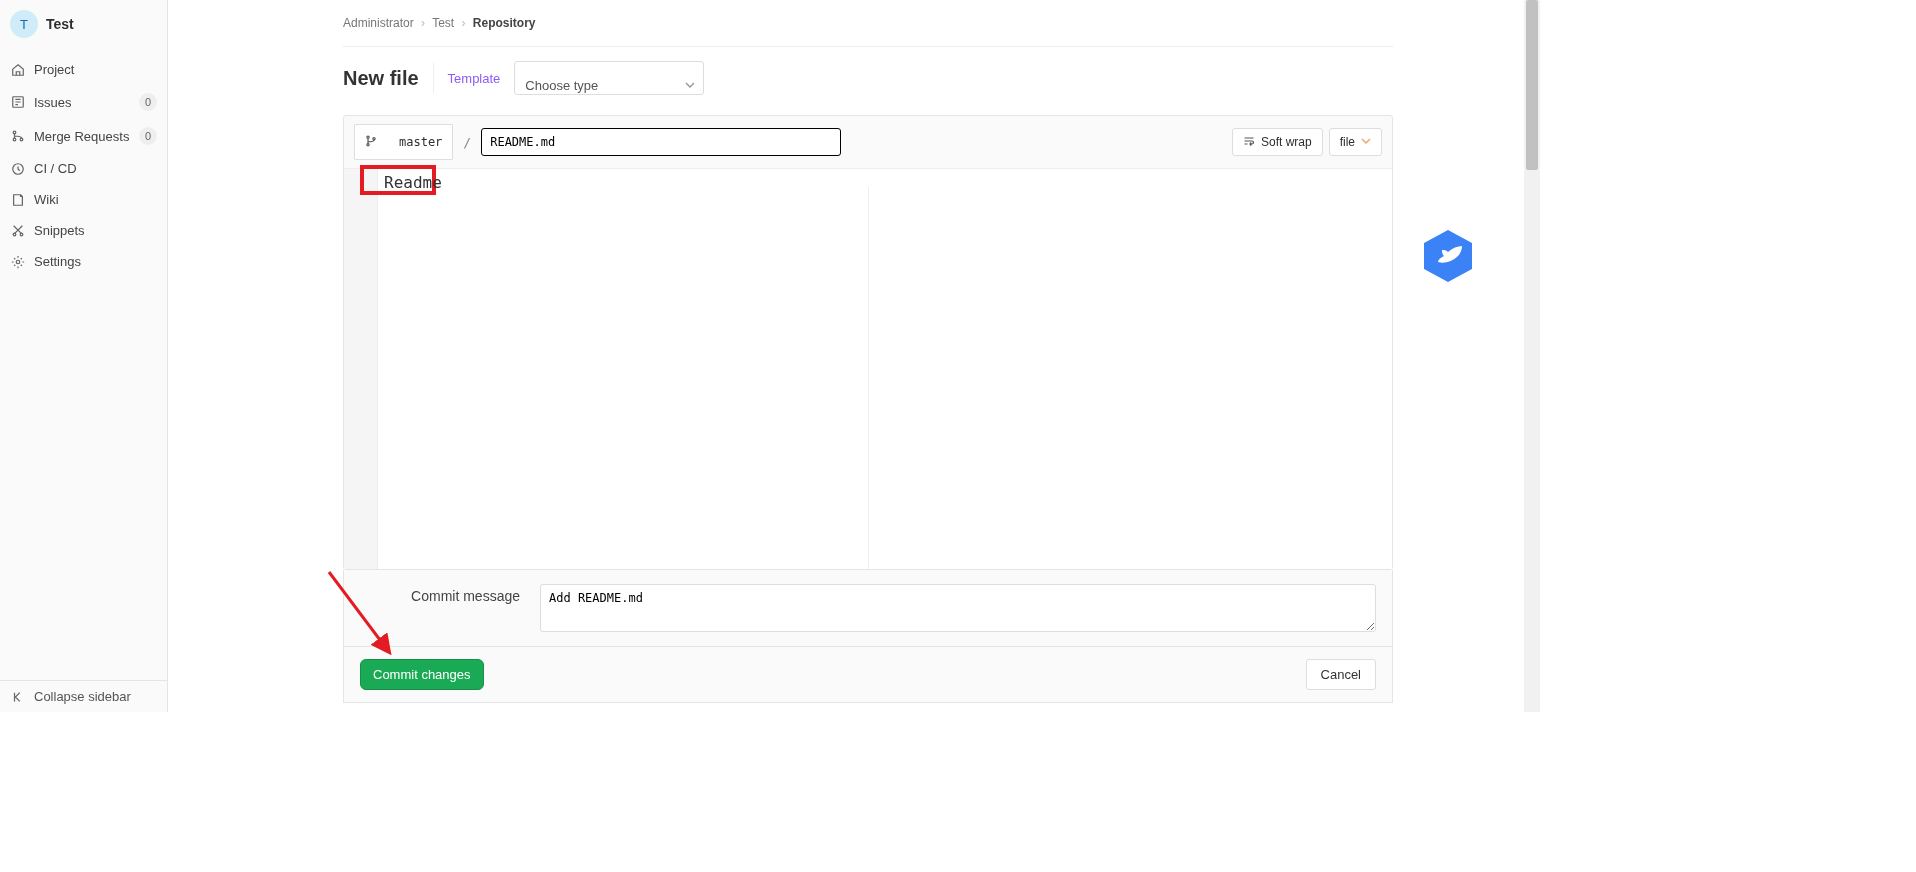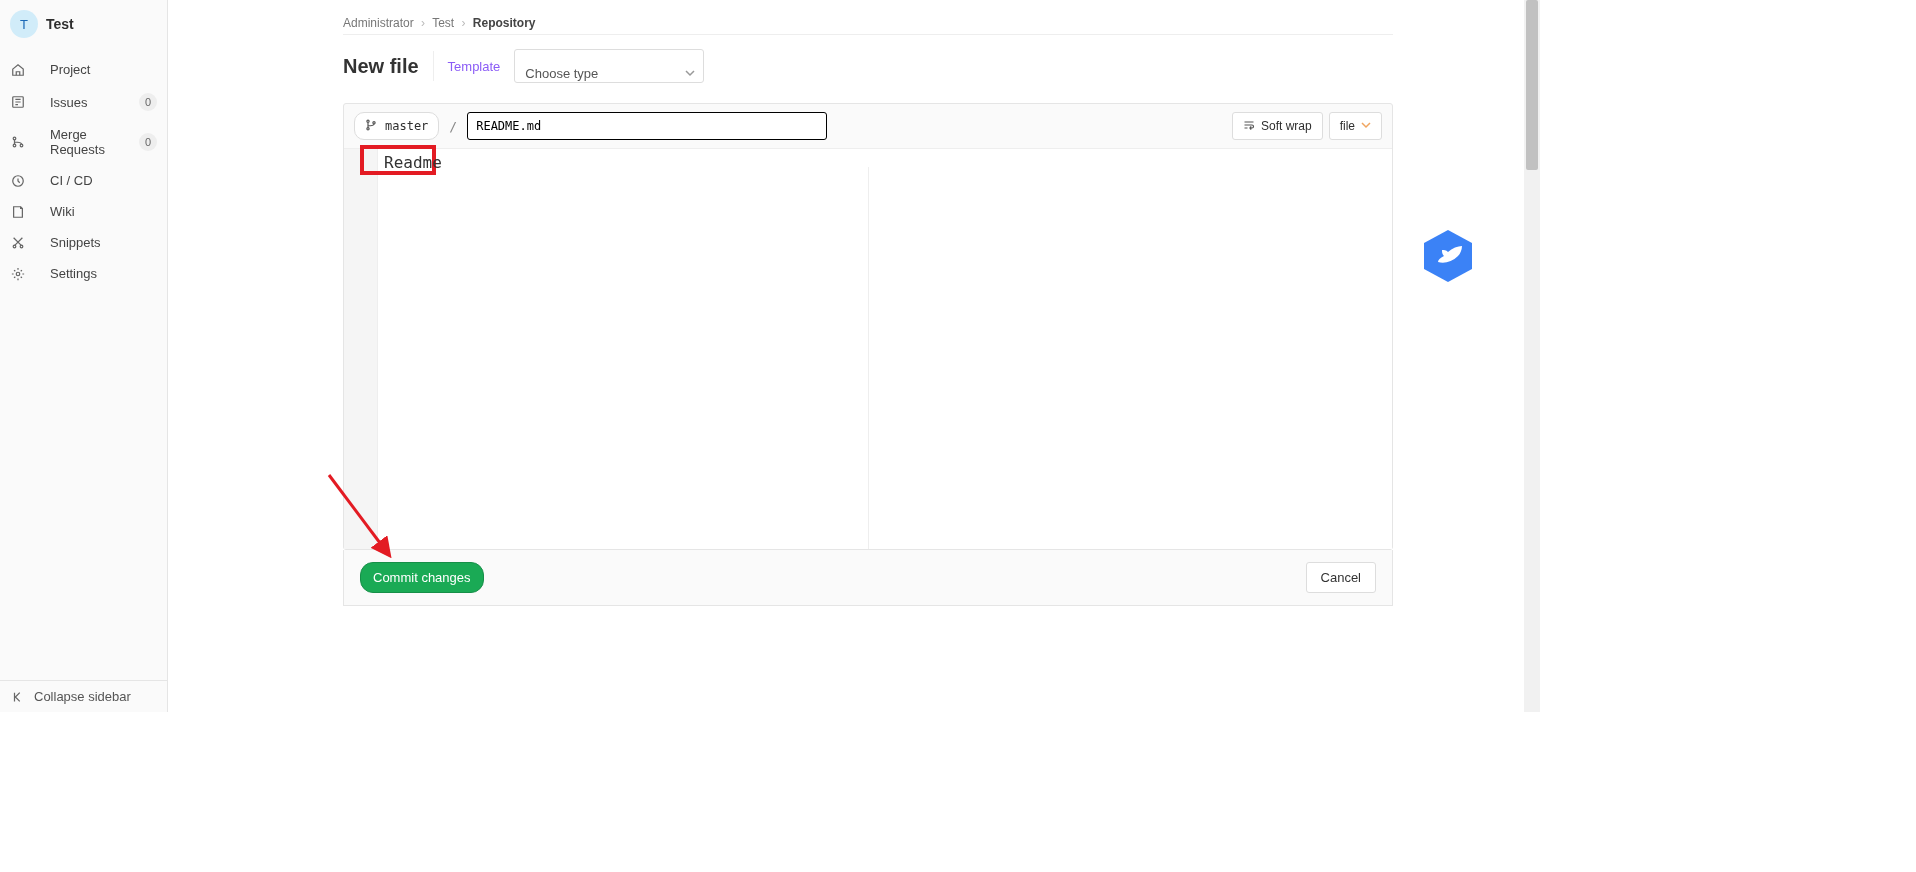--- a/index.html
+++ b/index.html
@@ -6,65 +6,65 @@
 body { font-family: -apple-system, BlinkMacSystemFont, "Segoe UI", Helvetica, Arial, sans-serif; background: #fff; color: #2e2e2e; font-size: 14px; }
 
 .page { display: flex; width: 1540px; height: 712px; position: relative; }
 
 
 .sidebar { width: 168px; border-right: 1px solid #e5e5e5; background: #fafafa; display: flex; flex-direction: column; }
 .sidebar-header { display: flex; align-items: center; padding: 10px 10px; }
 .project-avatar { width: 28px; height: 28px; border-radius: 14px; background: #d1ecf9; color: #1b69b6; display: flex; align-items: center; justify-content: center; font-size: 13px; margin-right: 8px; }
 .project-name { font-weight: 600; font-size: 14px; }
 .sidebar-nav { padding-top: 6px; }
-.sidebar-item { display: flex; align-items: center; padding: 8px 10px; color: #444; cursor: pointer; gap: 24px; }
+.sidebar-item { display: flex; align-items: center; padding: 8px 10px; color: #444; cursor: pointer; gap: 8px; }
 .sidebar-icon { width: 16px; flex: 0 0 16px; display: flex; align-items: center; justify-content: center; color: #666; }
 .sidebar-label { flex: 1; font-size: 13px; }
 .sidebar-badge { background: #eee; color: #666; font-size: 11px; min-width: 18px; height: 18px; border-radius: 9px; display: flex; align-items: center; justify-content: center; padding: 0 6px; }
 .sidebar-footer { margin-top: auto; border-top: 1px solid #e5e5e5; padding: 8px 10px; display: flex; align-items: center; gap: 8px; color: #555; font-size: 13px; }
 
 
 .main { flex: 1; padding: 16px 0 0 0; position: relative; overflow: hidden; }
 .content { max-width: 1050px; margin-left: 175px; }
 
-.breadcrumb { font-size: 12px; color: #777; margin-bottom: 4px; }
+.breadcrumb { font-size: 12px; color: #777; margin-bottom: 16px; }
 .breadcrumb .crumb { cursor: pointer; }
 .breadcrumb .sep { margin: 0 4px; color: #bbb; }
 .breadcrumb .crumb.current { color: #444; font-weight: 600; }
 .hr { border-bottom: 1px solid #eee; margin-bottom: 14px; }
 
 .title-row { display: flex; align-items: center; gap: 14px; margin-bottom: 20px; }
 .page-title { font-size: 20px; font-weight: 600; color: #333; }
 .vline { width: 1px; height: 30px; background: #eee; }
 .template-label { font-size: 13px; color: #8b5cf6; }
 .select { border: 1px solid #ddd; border-radius: 3px; background: #fff; height: 34px; display: flex; align-items: center; padding: 14px 28px 0 10px; font-size: 13px; color: #555; position: relative; min-width: 190px; cursor: pointer; }
 .select .chev { position: absolute; right: 8px; color: #999; }
 
 .editor-card { border: 1px solid #e5e5e5; border-radius: 3px; background: #fafafa; }
 .editor-header { display: flex; align-items: center; padding: 8px 10px; gap: 6px; border-bottom: 1px solid #eee; }
-.branch { display: flex; align-items: center; gap: 8px; border: 1px solid #ddd; background: #fff; border-radius: 10px; height: 28px; padding: 0 10px; font-family: Menlo, Consolas, monospace; font-size: 12px; }
+.branch { display: flex; align-items: center; gap: 22px; border: 1px solid #ddd; background: #fff; border-radius: 1px; height: 36px; padding: 0 10px; font-family: Menlo, Consolas, monospace; font-size: 12px; }
 .slash { color: #888; margin: 0 4px; font-family: Menlo, Consolas, monospace; font-size: 13px; }
 .filename-input { border: 1px solid #000000; border-radius: 3px; height: 28px; width: 360px; padding: 0 8px; font-family: Menlo, Consolas, monospace; font-size: 12px; }
 .editor-header .spacer { flex: 1; }
 .softwrap-btn, .mode-btn { border: 1px solid #ddd; background: #fff; border-radius: 3px; height: 28px; padding: 0 10px; font-size: 12px; display: flex; align-items: center; gap: 6px; cursor: pointer; }
 .mode-btn .chev { color: #f0a560; }
 
 .editor-body { display: flex; height: 400px; background: #fff; position: relative; }
 .gutter { width: 34px; background: #f5f5f5; border-right: 1px solid #eee; }
 .line-area { flex: 1; position: relative; }
 .red-highlight { position: absolute; top: -4px; left: -18px; width: 76px; height: 30px; border: 4px solid #e31b23; pointer-events: none; }
 .line1-text { position: absolute; top: 4px; left: 6px; font-family: Menlo, Consolas, monospace; font-size: 16px; color: #333; }
 .editor-divider { position: absolute; left: 50%; top: 18px; bottom: 0; width: 1px; background: #eee; }
 
 .commit-row { border: 1px solid #e5e5e5; border-top: none; background: #fafafa; padding: 14px 16px; display: flex; gap: 20px; }
 .commit-label { width: 130px; text-align: right; font-size: 14px; color: #444; padding-top: 4px; margin-left: 30px; }
 .commit-textarea { flex: 1; border: 1px solid #ddd; border-radius: 3px; padding: 6px 8px; font-family: Menlo, Consolas, monospace; font-size: 12px; min-height: 48px; resize: both; }
 
 .actions-row { border: 1px solid #e5e5e5; border-top: none; background: #fafafa; padding: 12px 16px; display: flex; align-items: center; }
-.btn-primary { background: #1aaa55; color: #fff; border: 1px solid #168f48; border-radius: 13px; padding: 7px 12px; font-size: 13px; cursor: pointer; }
+.btn-primary { background: #1aaa55; color: #fff; border: 1px solid #168f48; border-radius: 6px; padding: 7px 12px; font-size: 13px; cursor: pointer; }
 .btn-secondary { margin-left: auto; background: #fff; color: #333; border: 1px solid #ddd; border-radius: 3px; padding: 7px 14px; font-size: 13px; cursor: pointer; }
 
 
 .arrow-svg { position: absolute; pointer-events: none; }
 
 
 .bird-badge { position: absolute; right: 64px; top: 228px; width: 56px; height: 56px; }
 .scrollbar { position: absolute; right: 0; top: 0; bottom: 0; width: 16px; background: #f1f1f1; }
 .scrollbar-thumb { position: absolute; right: 2px; top: 0; width: 12px; height: 170px; background: #c1c1c1; border-radius: 2px; }
 </style>
@@ -220,20 +220,24 @@
         <div class="editor-body">
           <div class="gutter"></div>
           <div class="line-area">
             <div class="red-highlight"></div>
             <div class="line1-text">Readme</div>
           </div>
           <div class="editor-divider"></div>
         </div>
       </div>
 
+      <div class="commit-row">
+        <div class="commit-label">Commit message</div>
+        <textarea class="commit-textarea" style="">Add README.md</textarea>
+      </div>
 
       <div class="actions-row" style="position:relative">
         <button class="btn-primary">Commit changes</button>
         <button class="btn-secondary">Cancel</button>
         <svg class="arrow-svg" style="left:-30px; top:-90px" width="120" height="120" viewBox="0 0 120 120">
           <defs>
               <marker id="ah" viewBox="0 0 10 10" refX="8" refY="5" markerWidth="7" markerHeight="7" orient="auto-start-reverse">
                 <path d="M0 0L10 5L0 10z" fill="#e31b23"></path>
               </marker>
             </defs>

